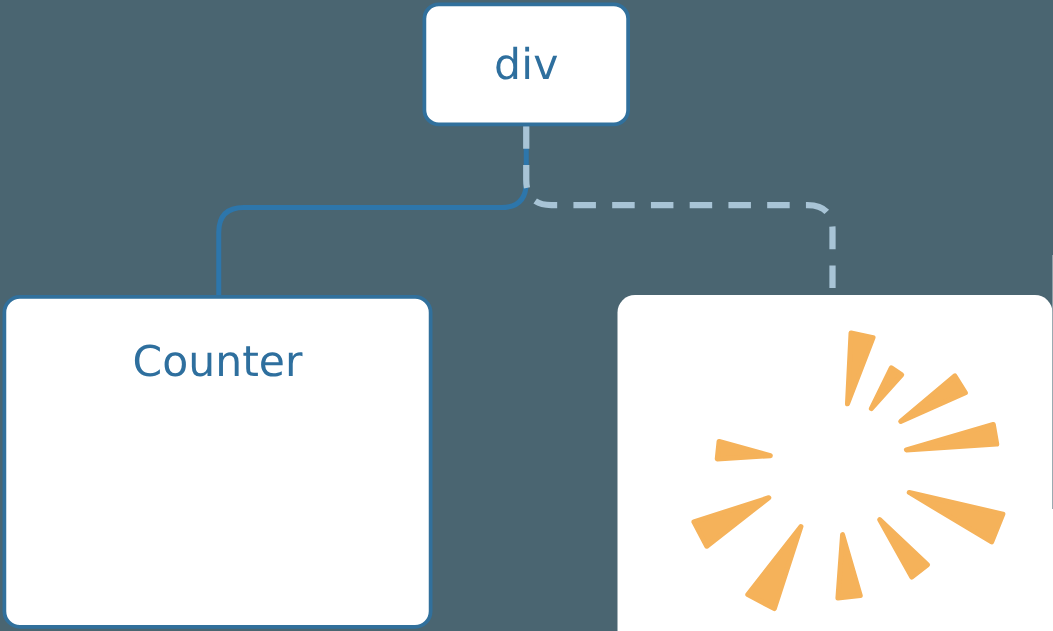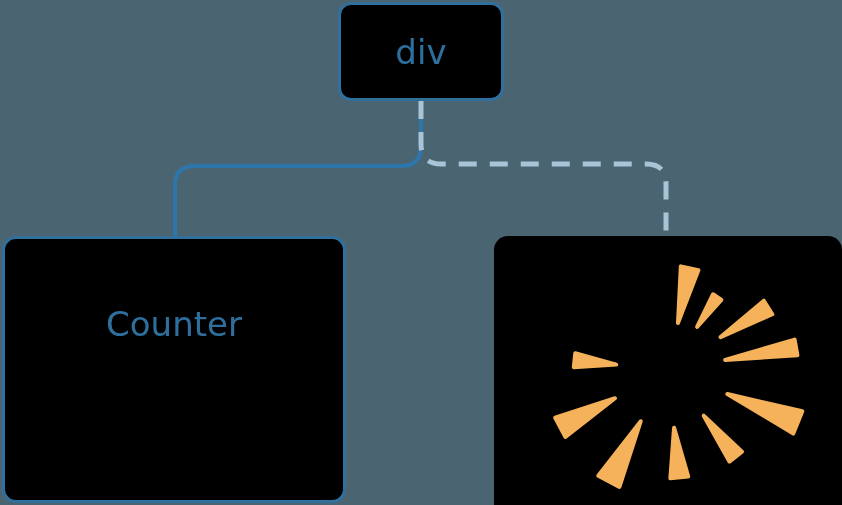--- a/index.html
+++ b/index.html
@@ -24,21 +24,21 @@
     left: 0;
     top: 0;
     width: 842px;
     height: 505px;
     pointer-events: none;
   }
 
   
   .node {
     position: absolute;
-    background: #000000;
+    background: #ffffff;
     box-sizing: border-box;
   }
   .node.bordered {
     border: 3px solid #31709c;
   }
 
   #node-div {
     left: 338px;
     top: 2px;
     width: 166px;
@@ -61,21 +61,21 @@
     width: 344px;
     height: 267px;
     border-radius: 14px;
     display: flex;
     flex-direction: column;
     align-items: center;
   }
   #node-counter .node-title {
     font-size: 34px;
     color: #2e6f9e;
-    margin-top: 68px;
+    margin-top: 34px;
     line-height: 1;
   }
 
   
   .pill {
     position: absolute;
     left: 43px;
     top: 356px;
     width: 265px;
     height: 101px;

